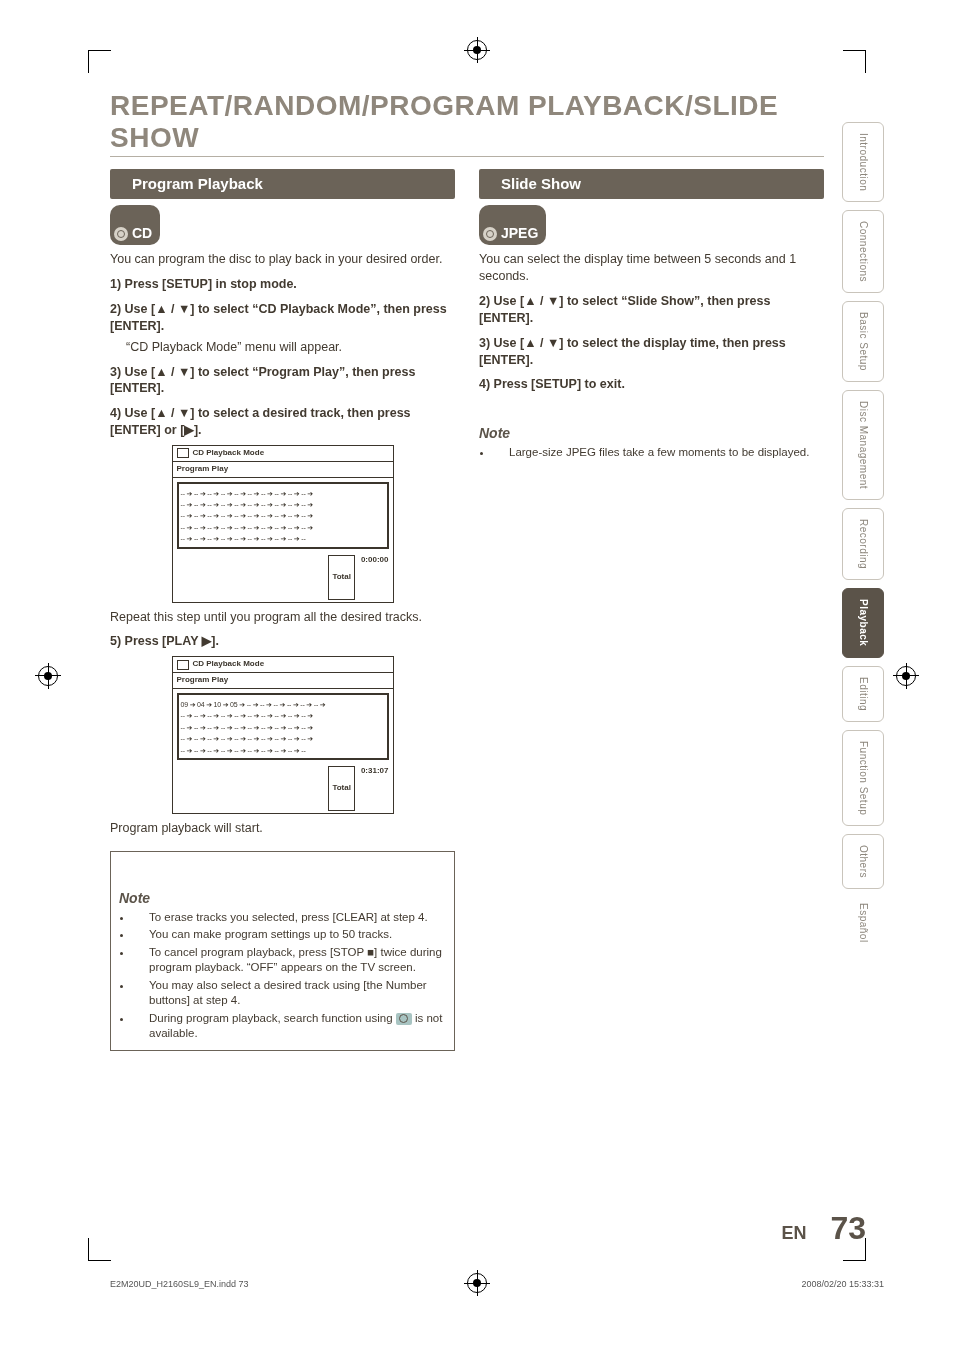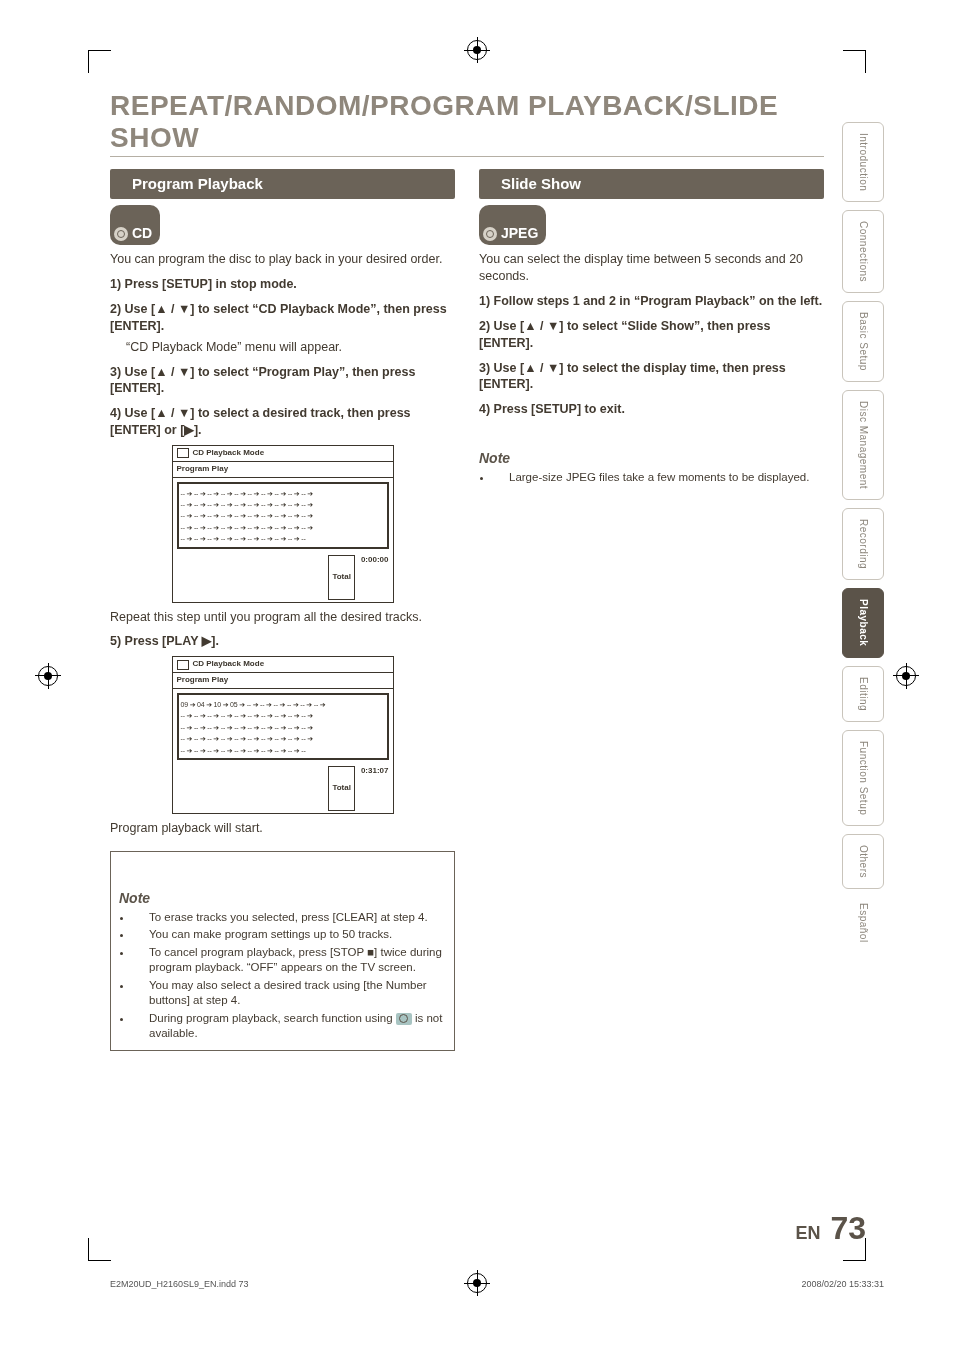--- a/index.html
+++ b/index.html
@@ -192,21 +192,21 @@
     vertical-align: middle;
   }
   .search-icon::before{
     content:""; width:7px;height:7px;border:1.5px solid #5b5349;border-radius:50%;
   }
 
   .page-num {
     position: absolute;
     right: 88px;
     bottom: 104px;
-    display:flex; align-items:baseline; gap:10px;
+    display:flex; align-items:baseline; gap:24px;
     color:#5b5349;
     justify-content:flex-end;
   }
   .page-num .en { font-size:18px; font-weight:700; }
   .page-num .no { font-size:32px; font-weight:700; }
 
   .footer-meta {
     position:absolute;
     left: 110px; right: 70px; bottom: 62px;
     display:flex; justify-content:space-between;
@@ -354,23 +354,22 @@
         </ul>
       </div>
     </div>
 
     <div class="col">
       <div class="section-bar">Slide Show</div>
       <div class="chip">
         <span class="chip-icon"></span>
         <span>JPEG</span>
       </div>
-      <div>You can select the display time between 5 seconds and 20 seconds.</div>
-
-      <div class="step">1) Follow steps 1 and 2 in “Program Playback” on the left.</div>
+      <div>You can select the display time between 5 seconds and 1 seconds.</div>
+
       <div class="step">2) Use [▲ / ▼] to select “Slide Show”, then press [ENTER].</div>
       <div class="step">3) Use [▲ / ▼] to select the display time, then press [ENTER].</div>
       <div class="step">4) Press [SETUP] to exit.</div>
 
       <div class="note-inline">
         <div class="note-title">Note</div>
         <ul>
           <li>Large-size JPEG files take a few moments to be displayed.</li>
         </ul>
       </div>

